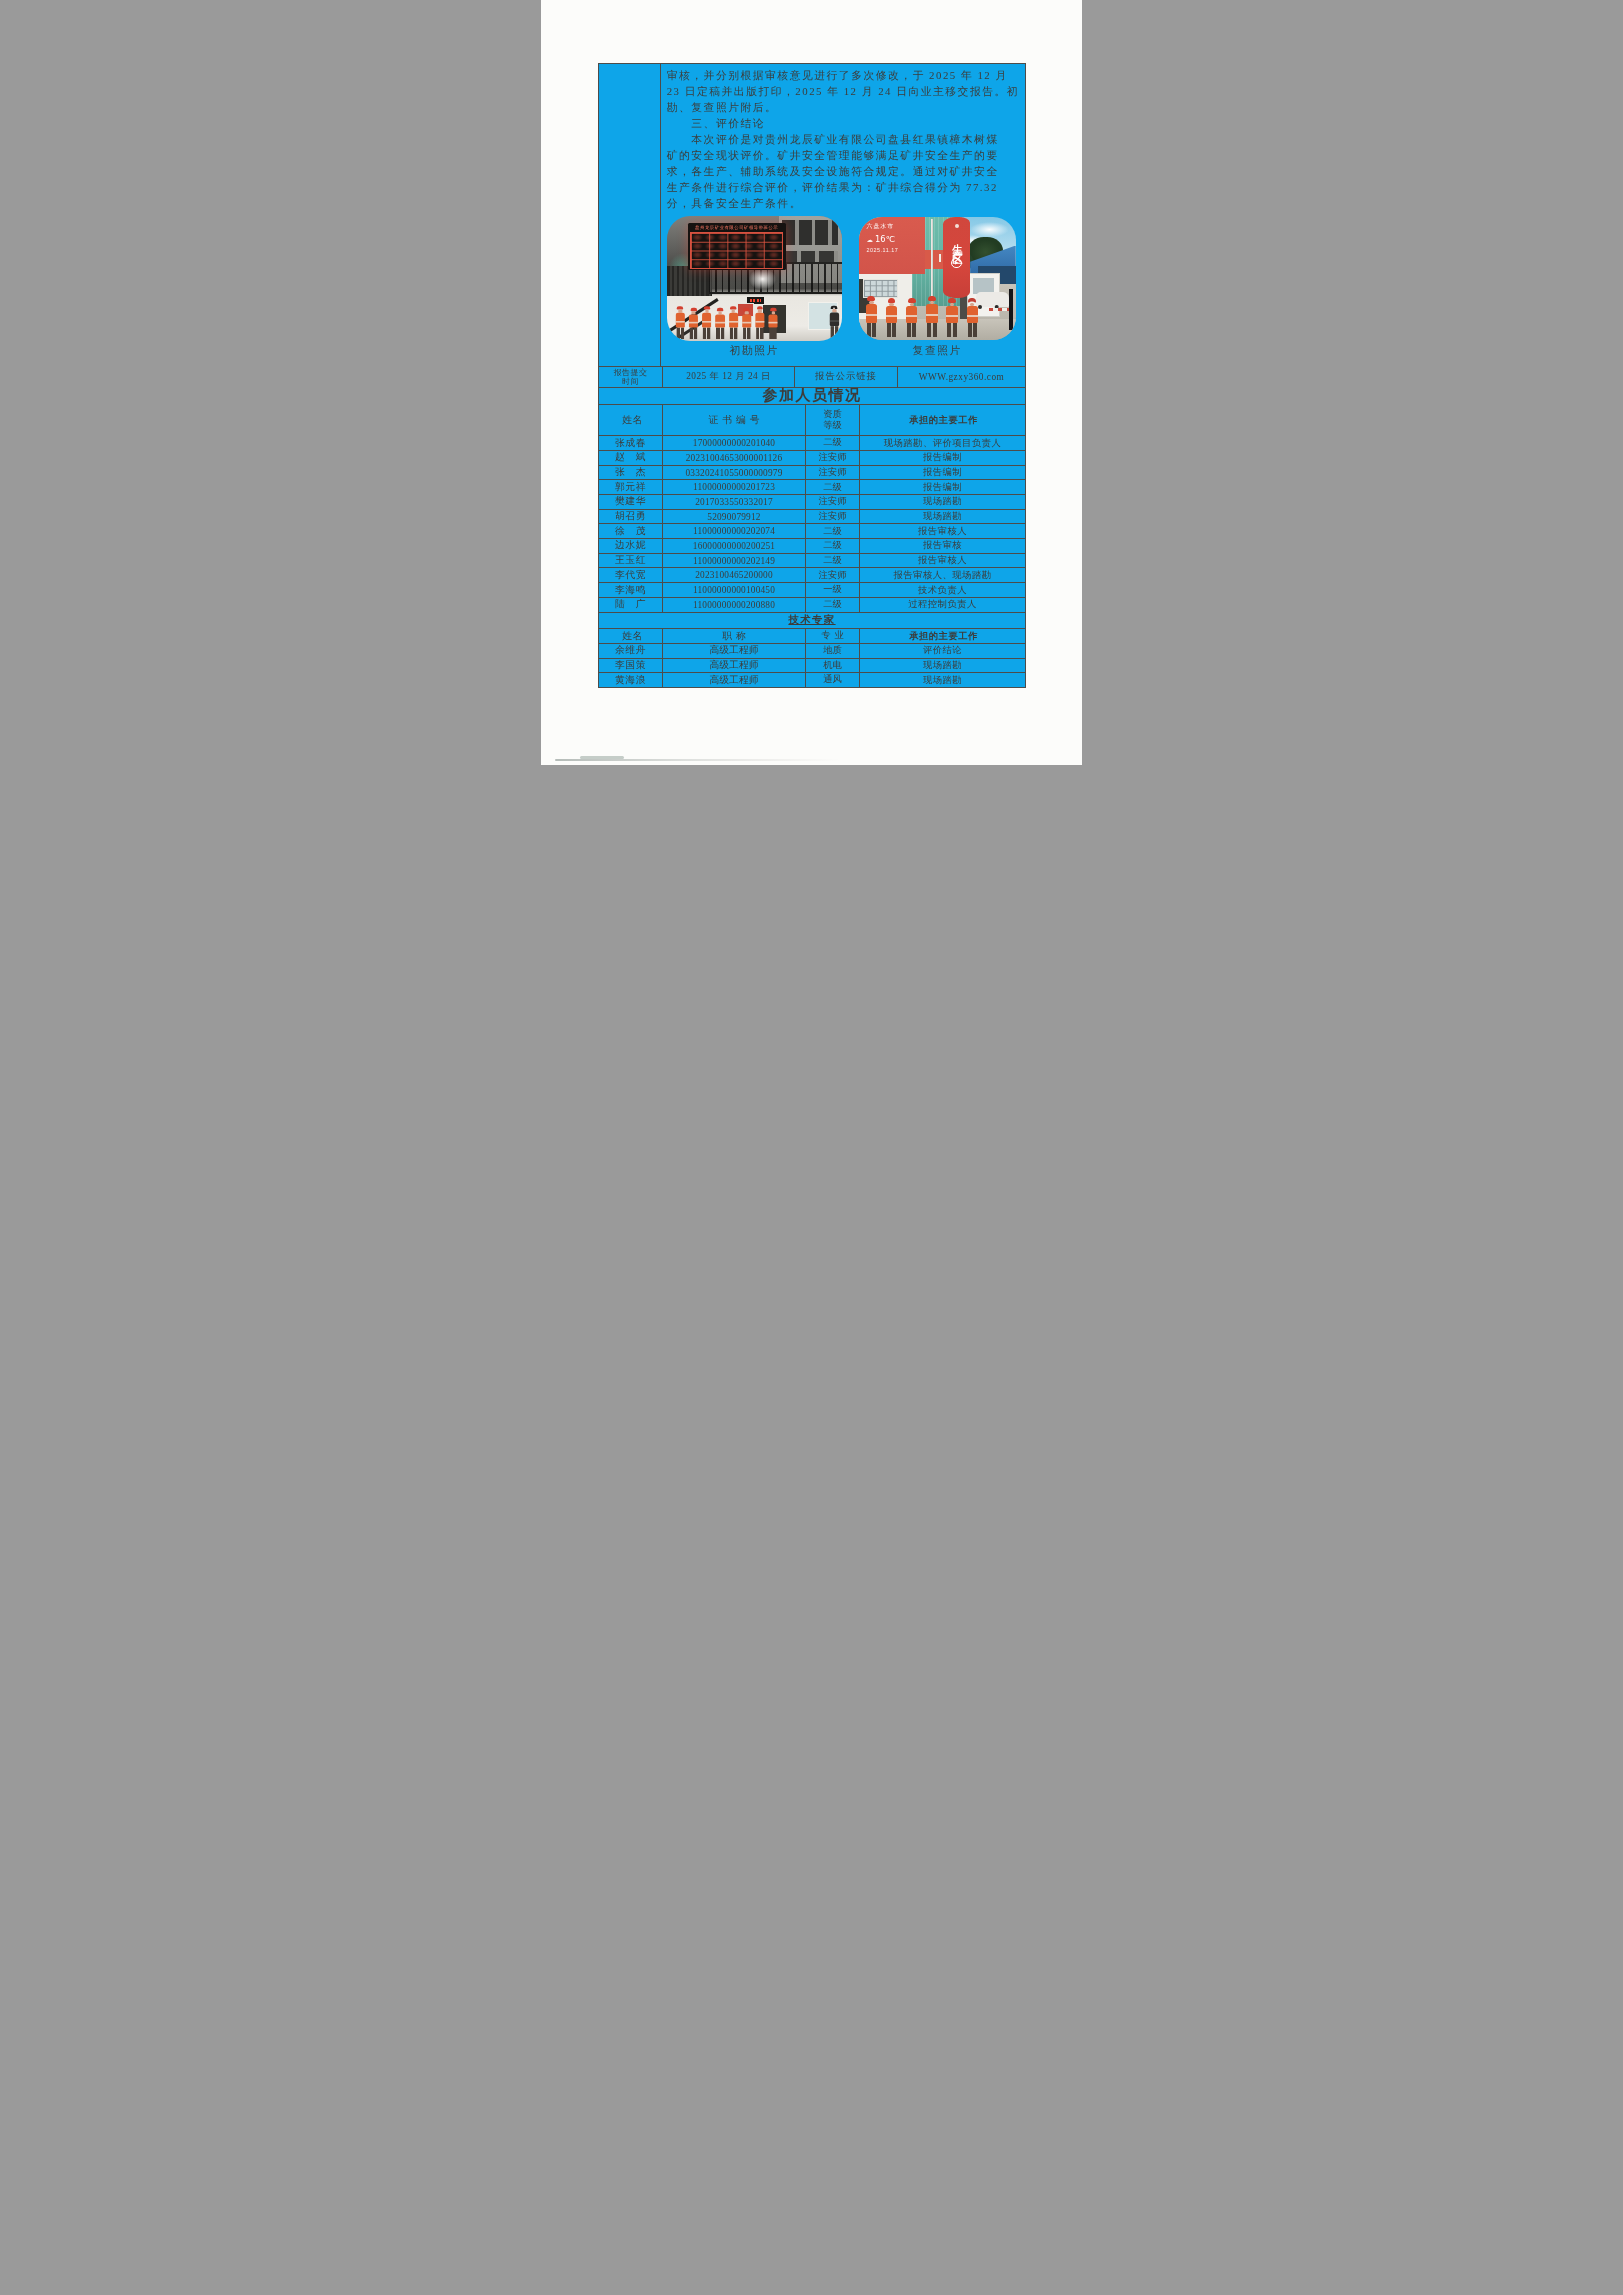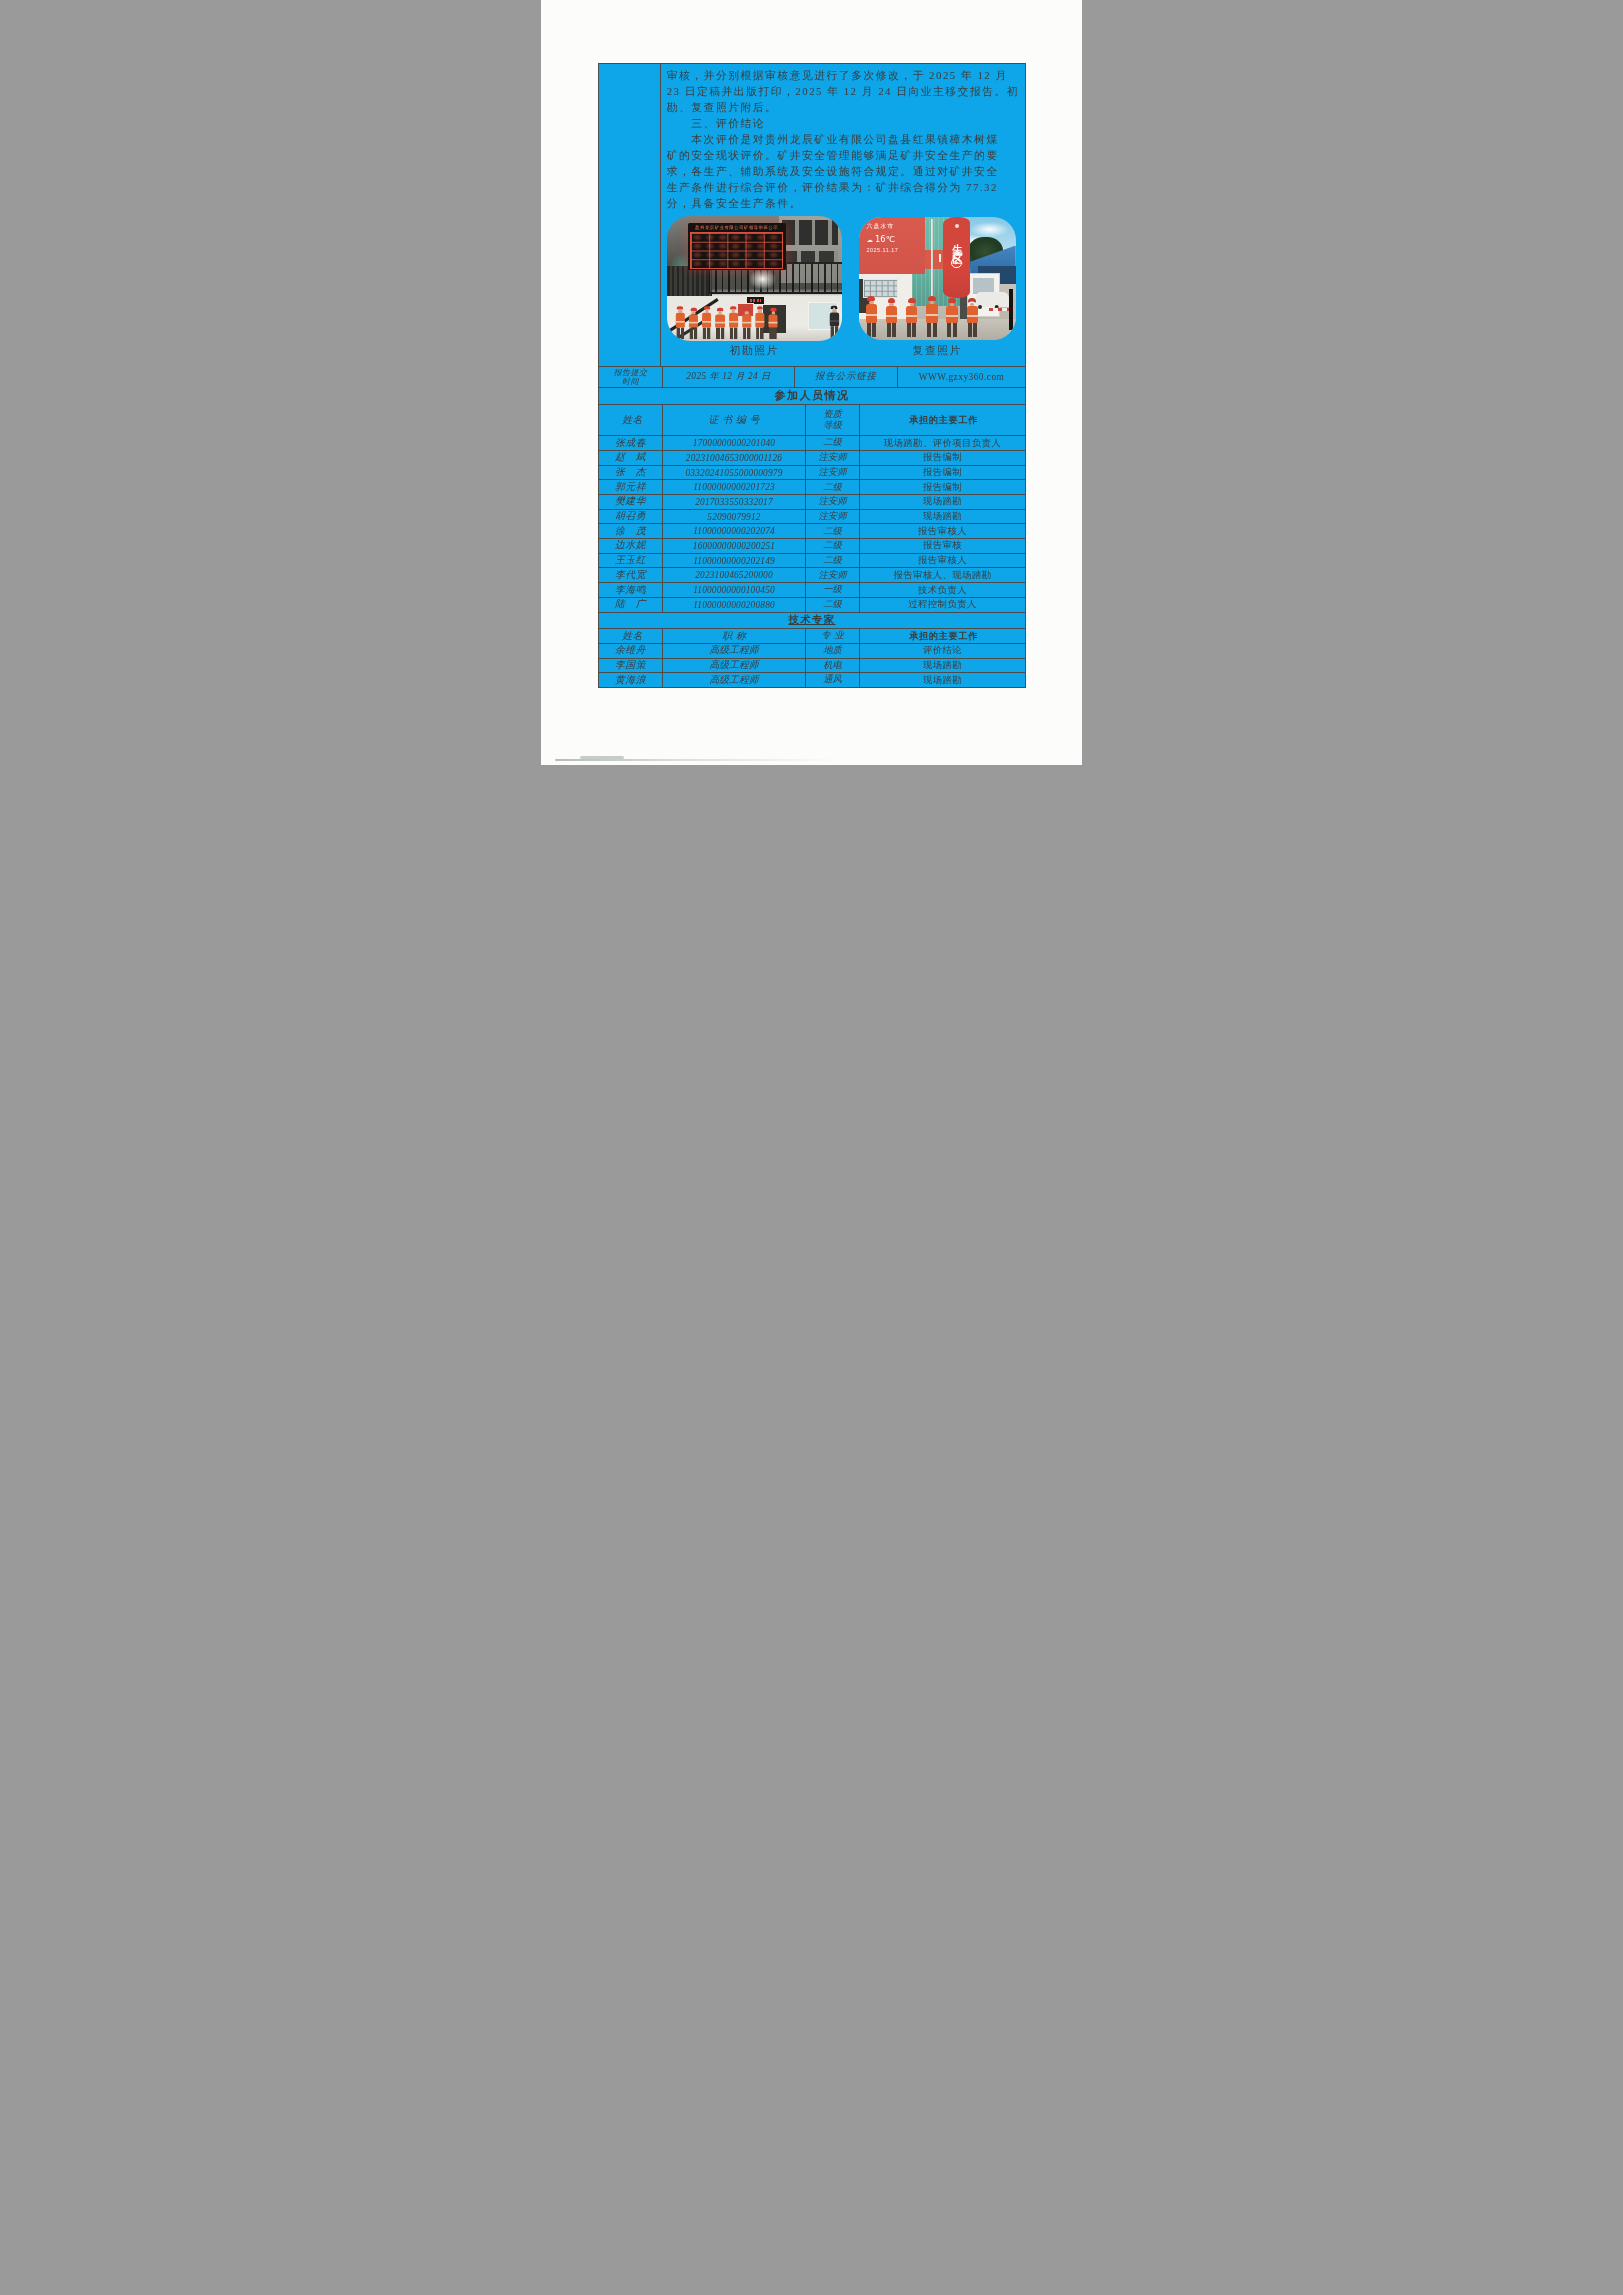--- a/index.html
+++ b/index.html
@@ -1,21 +1,21 @@
 <!DOCTYPE html>
 <html style="font-size:7.9px"><head>
 <meta charset="utf-8">
 <style>
   html,body{margin:0;padding:0;background:#9a9a9a;}
   .sheet{position:relative;width:541px;height:765px;background:#fcfcfa;margin:0 auto;
          font-family:"Liberation Serif","DejaVu Serif",serif;color:#3d3c3a;overflow:hidden;}
   .doc-table{position:absolute;left:57px;top:63px;width:428px;border:1px solid #4d4c4a;background:#0ea5e9;box-sizing:border-box;}
   .row{display:flex;box-sizing:border-box;}
   .c{box-sizing:border-box;display:flex;align-items:center;justify-content:center;text-align:center;overflow:hidden;}
-  .vline{border-right:1px solid #4d4c4a;font-style:italic;}
+  .vline{border-right:1px solid #4d4c4a;}
   .dbl{border-top:1.5px double #4d4c4a;}
   .pre{white-space:pre-line;}
 
   
   .row-top{display:flex;height:302px;box-sizing:border-box;}
   .stub{width:64px;border-right:1px solid #4d4c4a;box-sizing:border-box;}
   .content{flex:1;box-sizing:border-box;padding:2.9px 5.9px 0 5.9px;}
   .para{font-size:10.8px;line-height:16px;letter-spacing:1.5px;color:#3d3c3a;}
   .pline{white-space:nowrap;}
 
@@ -97,21 +97,21 @@
   .r-barrier{position:absolute;left:83%;top:74%;width:15%;height:2.5px;background:repeating-linear-gradient(90deg,#c8473a 0 4.4px,#efeee8 4.4px 8.8px);}
   .r-ground{position:absolute;left:0;bottom:0;width:100%;height:17%;background:linear-gradient(180deg,#c8c4ba,#b1ada2);}
   .r-people{position:absolute;left:4%;bottom:3%;display:flex;gap:7.4px;align-items:flex-end;}
 
   
   .submit-row{height:20.6px;font-size:9.3px;}
   .c-name{width:64px;font-size:7.9px;line-height:9.3px;letter-spacing:0.5px;}
   .c-date{width:132px;letter-spacing:0.5px;}
   .c-linklabel{width:103px;letter-spacing:1px;}
   .c-link{flex:1;font-size:9.3px;letter-spacing:0.5px;}
-  .band{height:17.7px;display:flex;align-items:center;justify-content:center;font-weight:bold;font-size:11px;letter-spacing:1.5px;box-sizing:border-box;}
+  .band{height:17.7px;display:flex;align-items:center;justify-content:center;font-weight:bold;font-size:15px;letter-spacing:1.5px;box-sizing:border-box;}
   .band2{height:16.7px;font-size:10.3px;text-decoration:underline;}
   .phead{height:31px;font-size:9.8px;}
   .ehead{height:14.7px;font-size:9.8px;}
   .hdr-sp{letter-spacing:3.9px;text-indent:3.9px;}
   .hdr-duty{letter-spacing:2px;text-indent:2px;font-weight:bold;}
   .w-name{width:64px;letter-spacing:0.5px;}
   .w-cert{width:143px;}
   .w-level{width:54px;font-size:9.3px;line-height:11.3px;}
   .w-duty{flex:1;font-size:9.3px;letter-spacing:0.5px;}
   .prow,.erow{height:14.7px;font-size:9.8px;}

